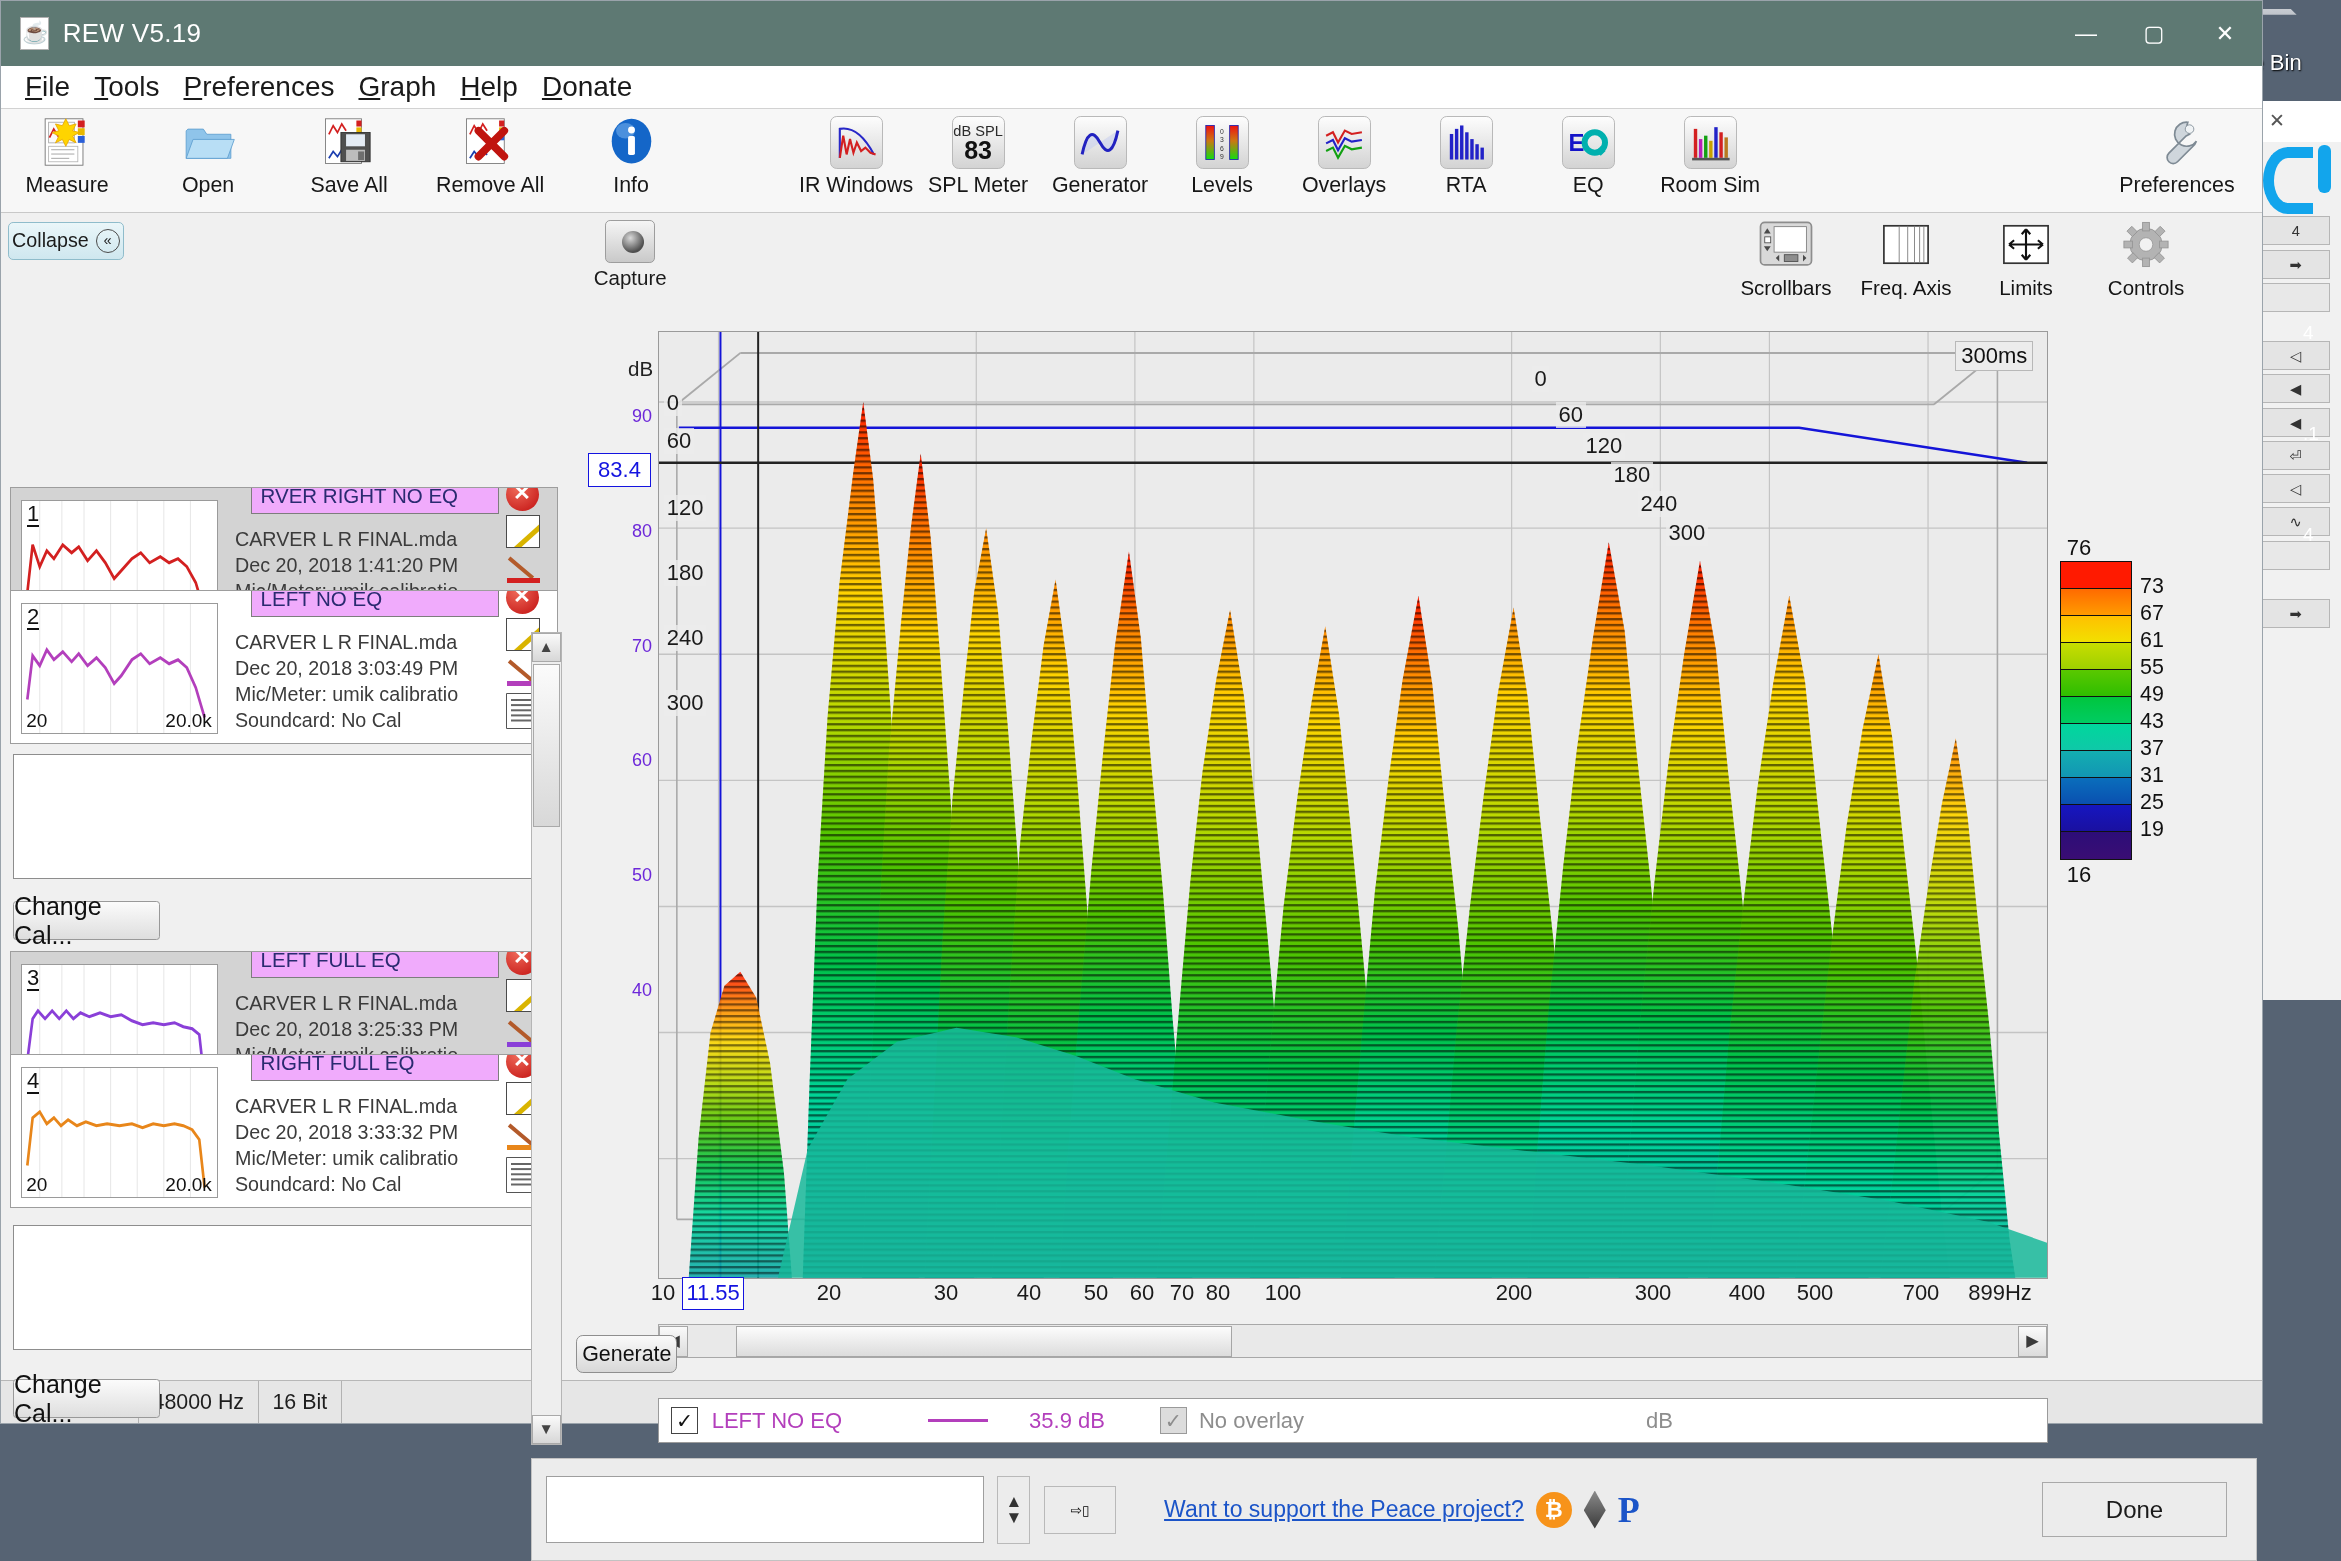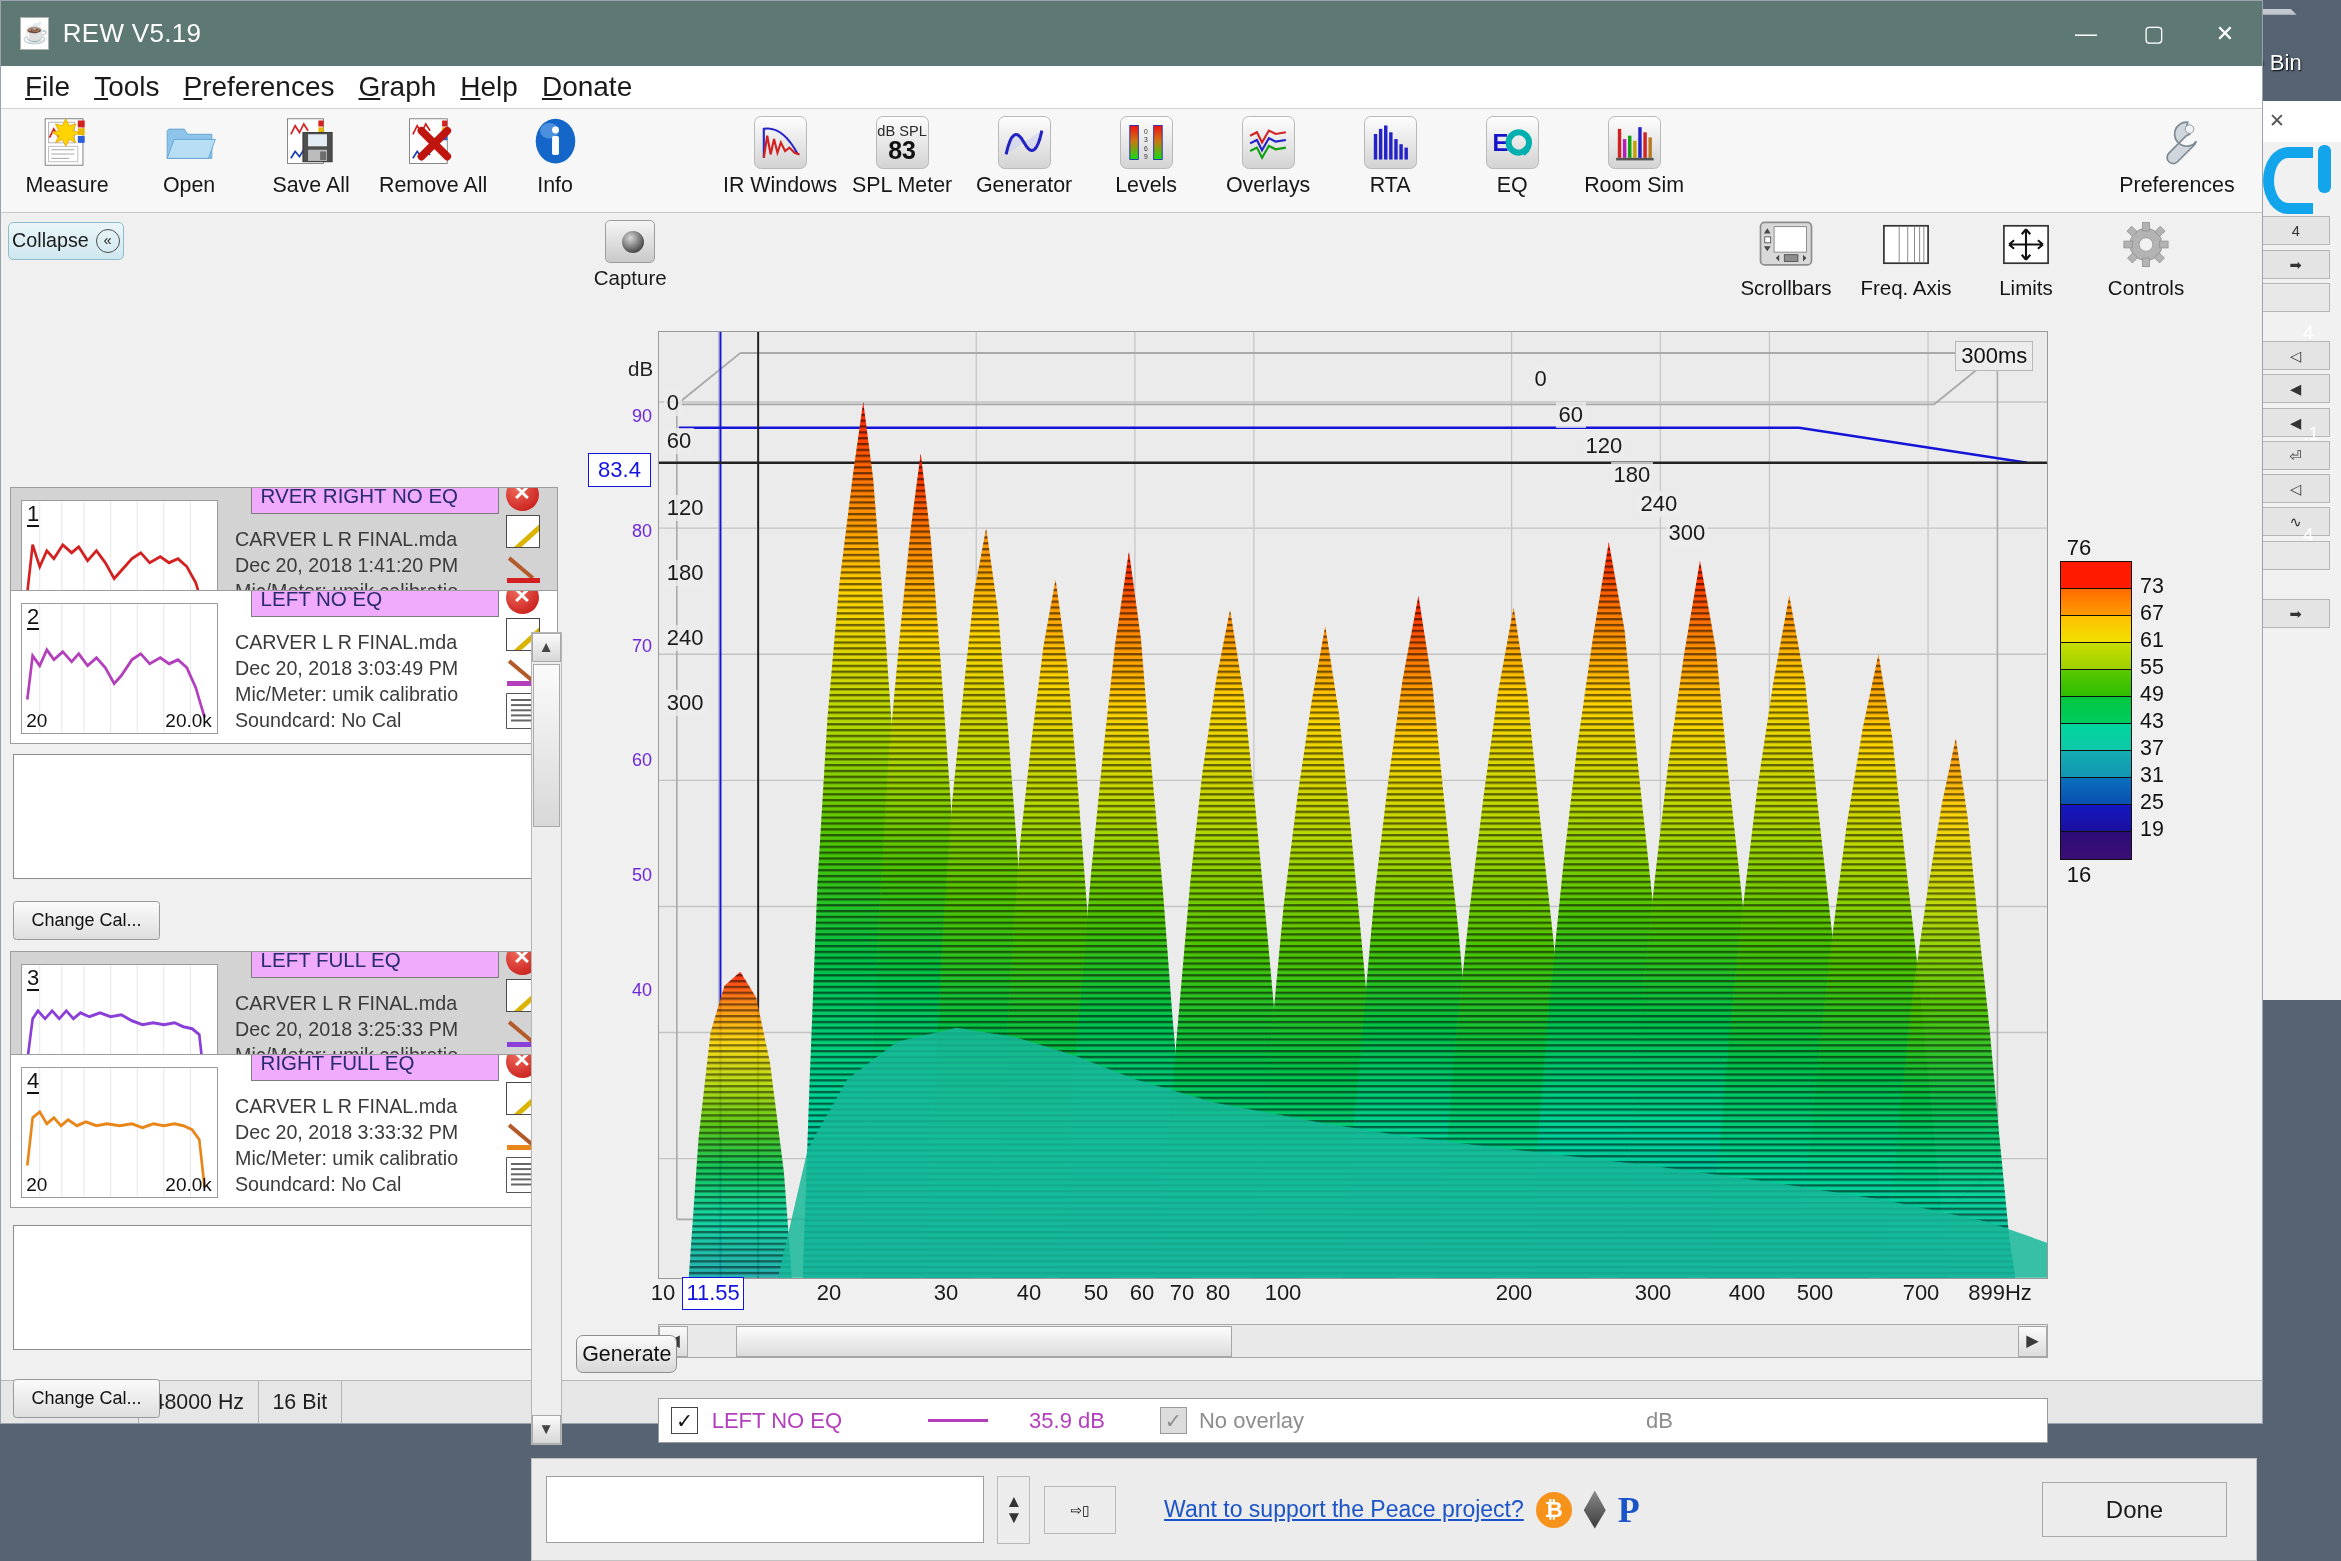--- a/index.html
+++ b/index.html
@@ -120,21 +120,21 @@
   .tb-ico {
     width: 58px; height: 53px; display: flex; align-items: center; justify-content: center;
     position: relative;
   }
   .tb-ico-box {
     width: 53px; height: 53px; border-radius: 6.8px;
     background: linear-gradient(#fdfdfd,#d3d3d3);
     border: 0.9px solid #b9b9b9; display: flex; align-items: center;
     justify-content: center; position: relative; overflow: hidden;
   }
-  #main-toolbar .grp-left { display: flex; margin-left: 5.1px; }
+  #main-toolbar .grp-left { display: flex; margin-left: 5.1px; gap: 19px; }
   #main-toolbar .grp-mid { display: flex; margin-left: 103px; }
   #main-toolbar .grp-right { position: absolute; right: 24px; top: 0; display: flex; }
 
   
   #rew-body { flex: 1; display: flex; min-height: 0; }
 
   
   #meas-panel {
     width: 565px; background: #f0f0f0; display: flex; flex-direction: column;
     position: relative; flex: none;
@@ -209,21 +209,21 @@
     border-radius: 0 6.8px 0 0; position: relative;
   }
   .ic-doc::after {
     content: ""; position: absolute; left: 4.3px; top: 5.1px; right: 4.3px; height: 1.7px;
     box-shadow: 0 0 0 0 #666, 0 5.1px 0 0 #666, 0 10.3px 0 0 #666, 0 15.4px 0 0 #666, 0 20.5px 0 0 #666;
     background: #666;
   }
   .change-cal {
     position: absolute; left: 12px; width: 147px; height: 39px;
     background: linear-gradient(#fbfbfb,#dedede); border: 0.9px solid #999; border-radius: 3.4px;
-    font-size: 18px; color: #111; display: flex; align-items: center; justify-content: center;
+    font-size: 25px; color: #111; display: flex; align-items: center; justify-content: center;
   }
   .notes-box {
     position: absolute; left: 12px; width: 531px; background: #fff;
     border: 0.9px solid #8d8d8d;
   }
   
   #meas-scroll {
     position: absolute; right: 4.3px; top: 419px; width: 31px; height: 813px;
     background: #eeeeee; border: 0.9px solid #b5b5b5;
   }

